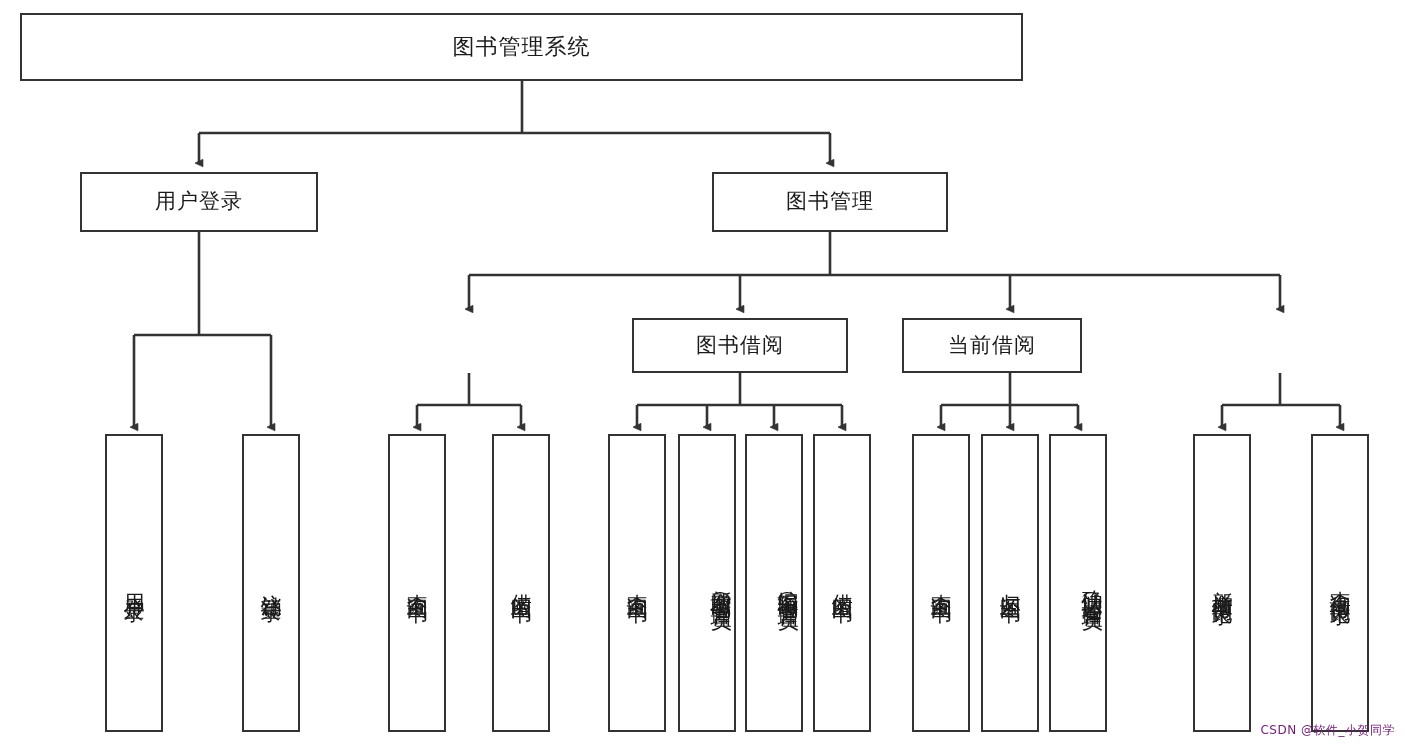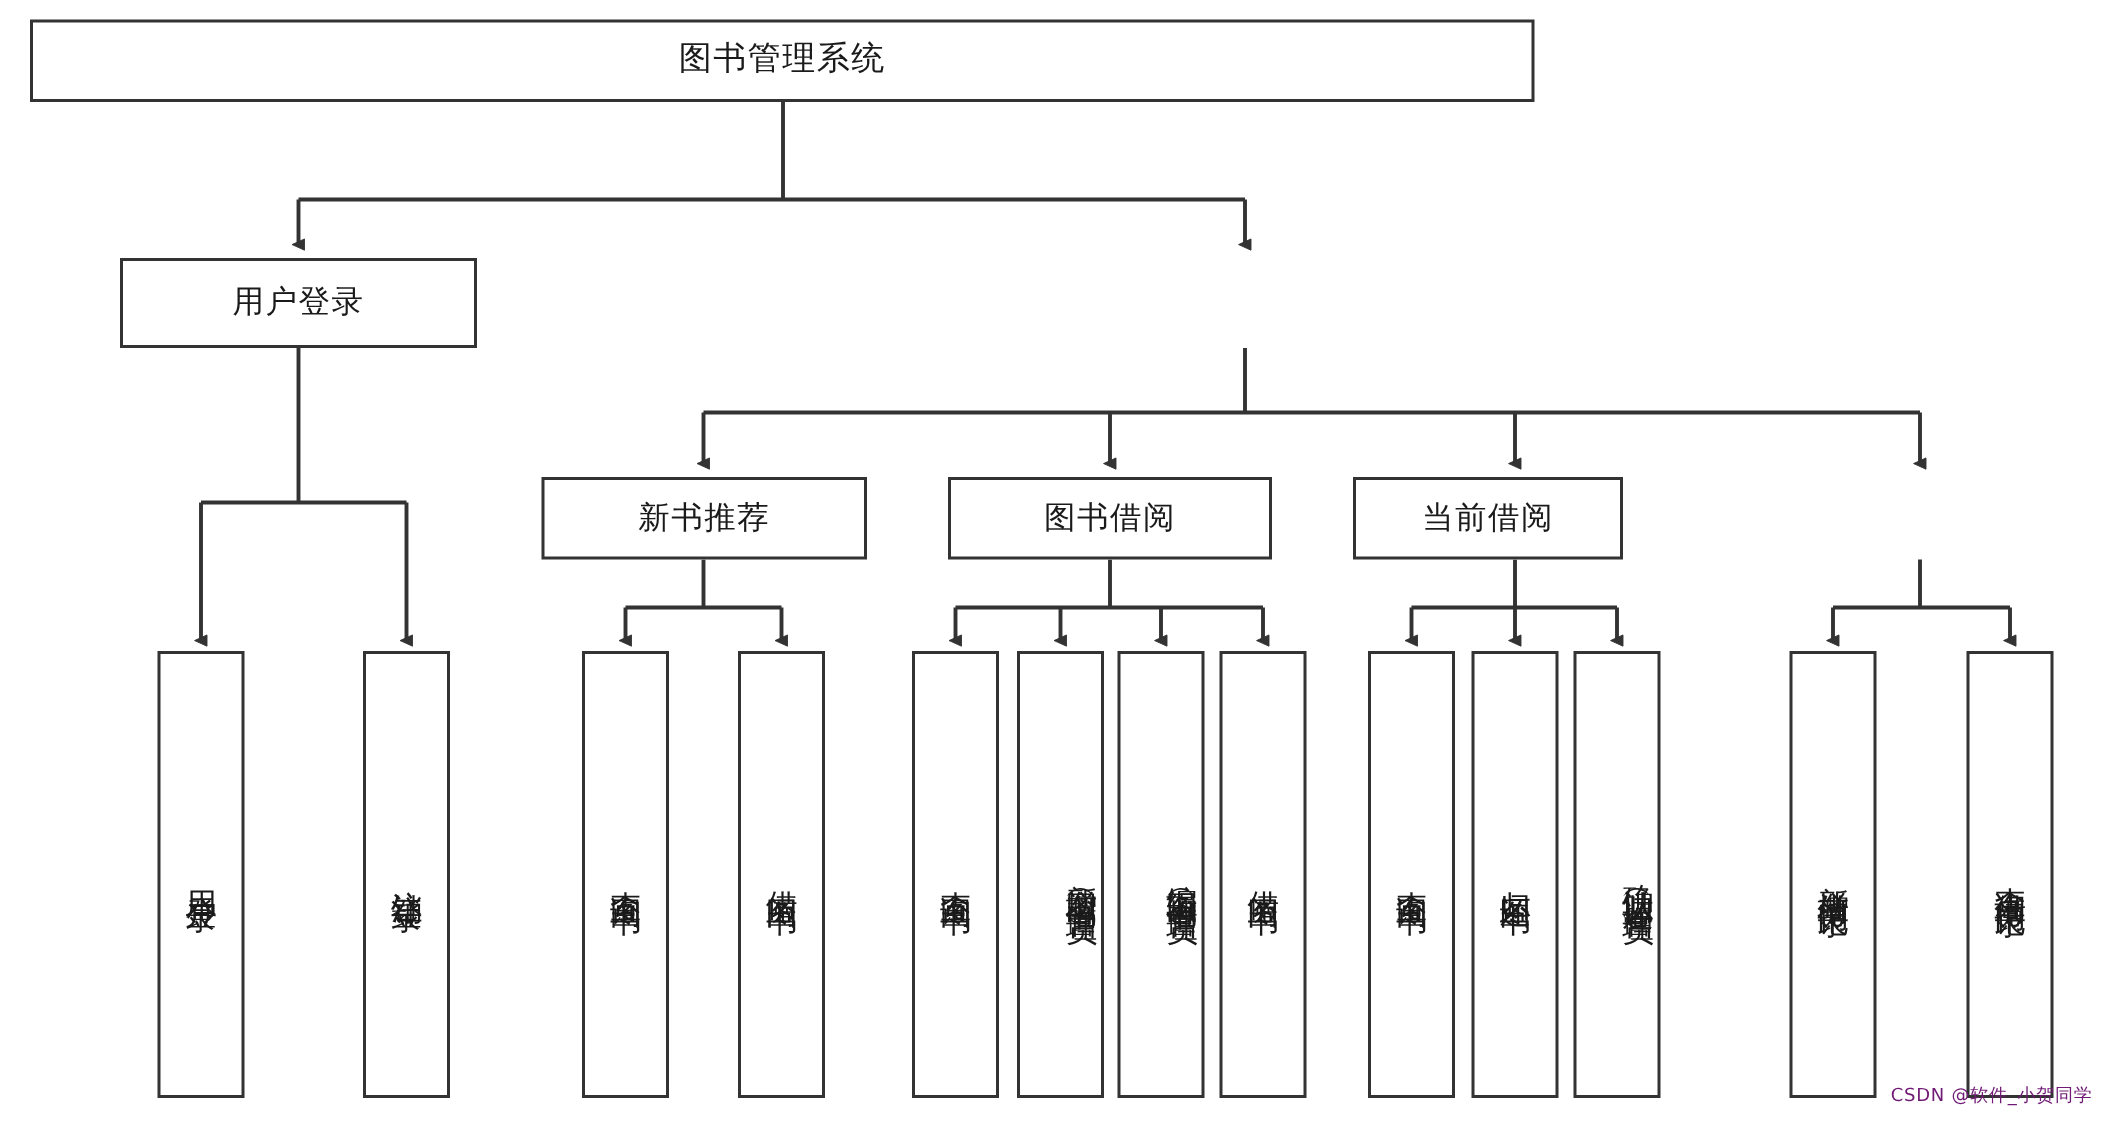--- a/index.html
+++ b/index.html
@@ -120,26 +120,26 @@
       <path d="M1078,405 L1078,427" marker-end="url(#arrowhead)"></path>
 
       <path d="M1280,373 L1280,405"></path>
       <path d="M1222,405 L1340,405"></path>
       <path d="M1222,405 L1222,427" marker-end="url(#arrowhead)"></path>
       <path d="M1340,405 L1340,427" marker-end="url(#arrowhead)"></path>
 
     </g>
   </svg>
 
-  <div class="node node-h node-root" style="left:20px; top:13px; width:1003px; height:55px;">图书管理系统</div>
+  <div class="node node-h node-root" style="left:20px; top:13px; width:1003px; height:68px;">图书管理系统</div>
 
   <div class="node node-h" style="left:80px; top:172px; width:238px; height:60px;">用户登录</div>
 
+  <div class="node node-h" style="left:712px; top:172px; width:236px; height:60px;">图书管理</div>
 
-  <div class="node node-h" style="left:361px; top:318px; width:217px; height:55px;">新书推荐</div>
 
   <div class="node node-h" style="left:632px; top:318px; width:216px; height:55px;">图书借阅</div>
 
   <div class="node node-h" style="left:902px; top:318px; width:180px; height:55px;">当前借阅</div>
 
 
   <div class="node node-v node-v-mid" style="left:105px; top:434px; width:58px; height:298px;">用户登录</div>
 
   <div class="node node-v node-v-mid" style="left:242px; top:434px; width:58px; height:298px;">注销登录</div>
 

